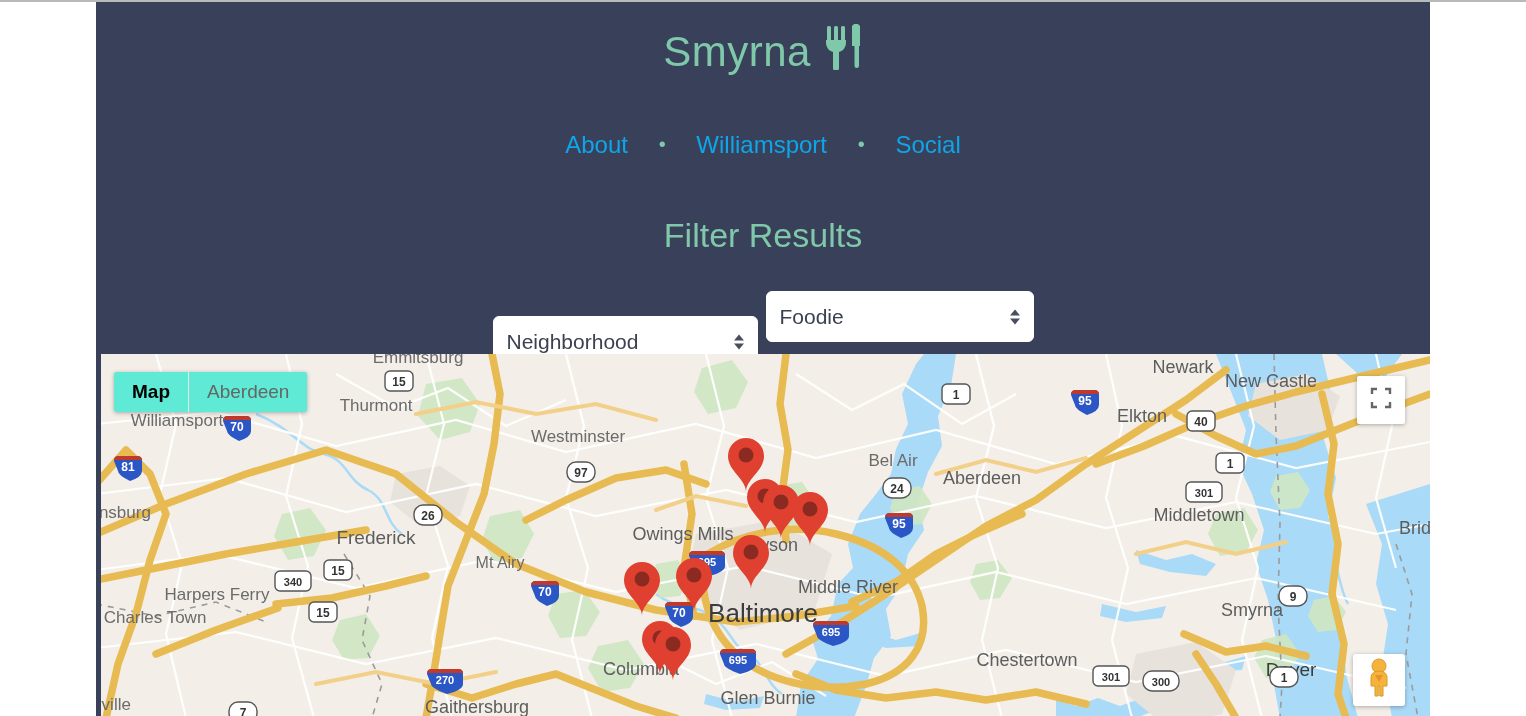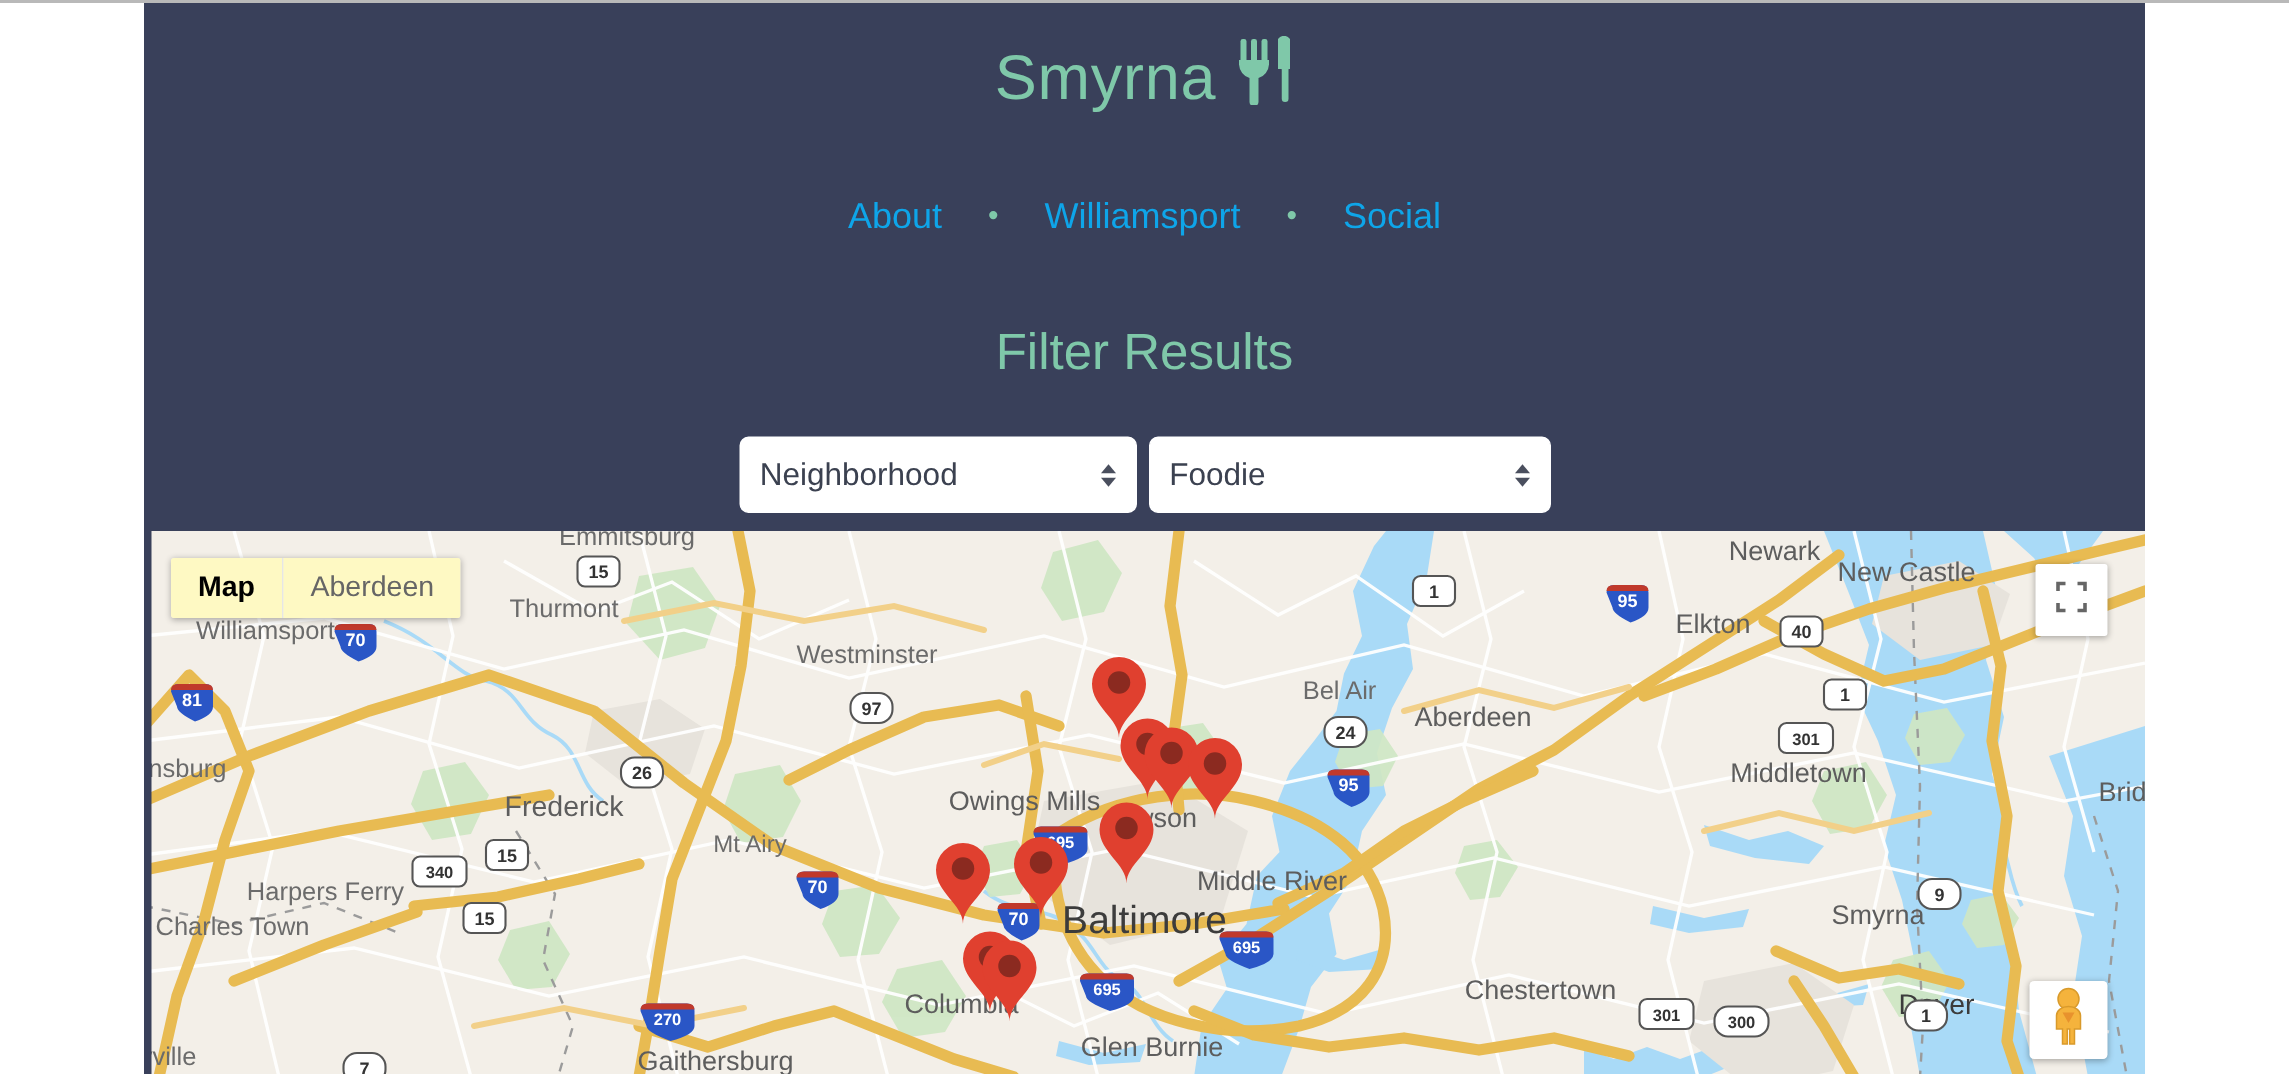--- a/index.html
+++ b/index.html
@@ -30,42 +30,42 @@
   .nav .dot { display:inline-block; color:#7fc8a9; font-size:20px;
               margin:0 24px; vertical-align:2px; }
 
   .filter-title { position:absolute; left:0; top:214px; width:1334px;
                   text-align:center; color:#7fc8a9; font-size:34px; font-weight:400; }
 
   .selects { position:absolute; left:0; top:289px; width:1334px;
              display:flex; justify-content:center; gap:8px; }
   .sel { position:relative; height:51px; background:#ffffff; border-radius:6px;
          border:1px solid #ffffff; }
-  .sel.neighborhood { width:265px; }
+  .sel.neighborhood { width:265px;margin-top:25px; }
   .sel.cuisine { width:268px; }
   .sel .sel-label { position:absolute; left:13px; top:50%; transform:translateY(-50%);
                     font-size:21px; color:#3b4150; white-space:nowrap; }
   .sel .arrows { position:absolute; right:13px; top:50%; transform:translateY(-50%);
                  display:flex; flex-direction:column; gap:3px; }
   .arrows .up, .arrows .dn { width:0;height:0;border-left:5px solid transparent;
                              border-right:5px solid transparent; }
   .arrows .up { border-bottom:6px solid #4a4f5e; }
   .arrows .dn { border-top:6px solid #4a4f5e; }
 
   
   .map { position:absolute; left:0; top:352px; width:1334px; height:364px;
          background:#f3efe8; overflow:hidden; }
   .map-left-edge { position:absolute; left:0; top:0; width:5px; height:364px;
                    background:#39405a; z-index:25; }
   .map-svg { position:absolute; left:0; top:0; }
 
   
   .maptype { position:absolute; left:18px; top:18px; display:flex; z-index:30;
              box-shadow:0 1px 4px rgba(0,0,0,.3); border-radius:2px; overflow:hidden;}
-  .maptype div { background:#fef9c3; height:40px; display:flex; align-items:center;
+  .maptype div { background:#5eead4; height:40px; display:flex; align-items:center;
                  padding:4px 18px; font-size:19px; color:#666; }
   .maptype .active { color:#000; font-weight:700; }
   .maptype .sep { padding:0; width:1px; background:#e6e6e6; }
 
   
   .fullscreen { position:absolute; right:25px; top:22px; width:48px; height:48px;
                 background:#fff; border-radius:2px; z-index:30;
                 box-shadow:0 1px 4px rgba(0,0,0,.3);
                 display:flex; align-items:center; justify-content:center; }
 

